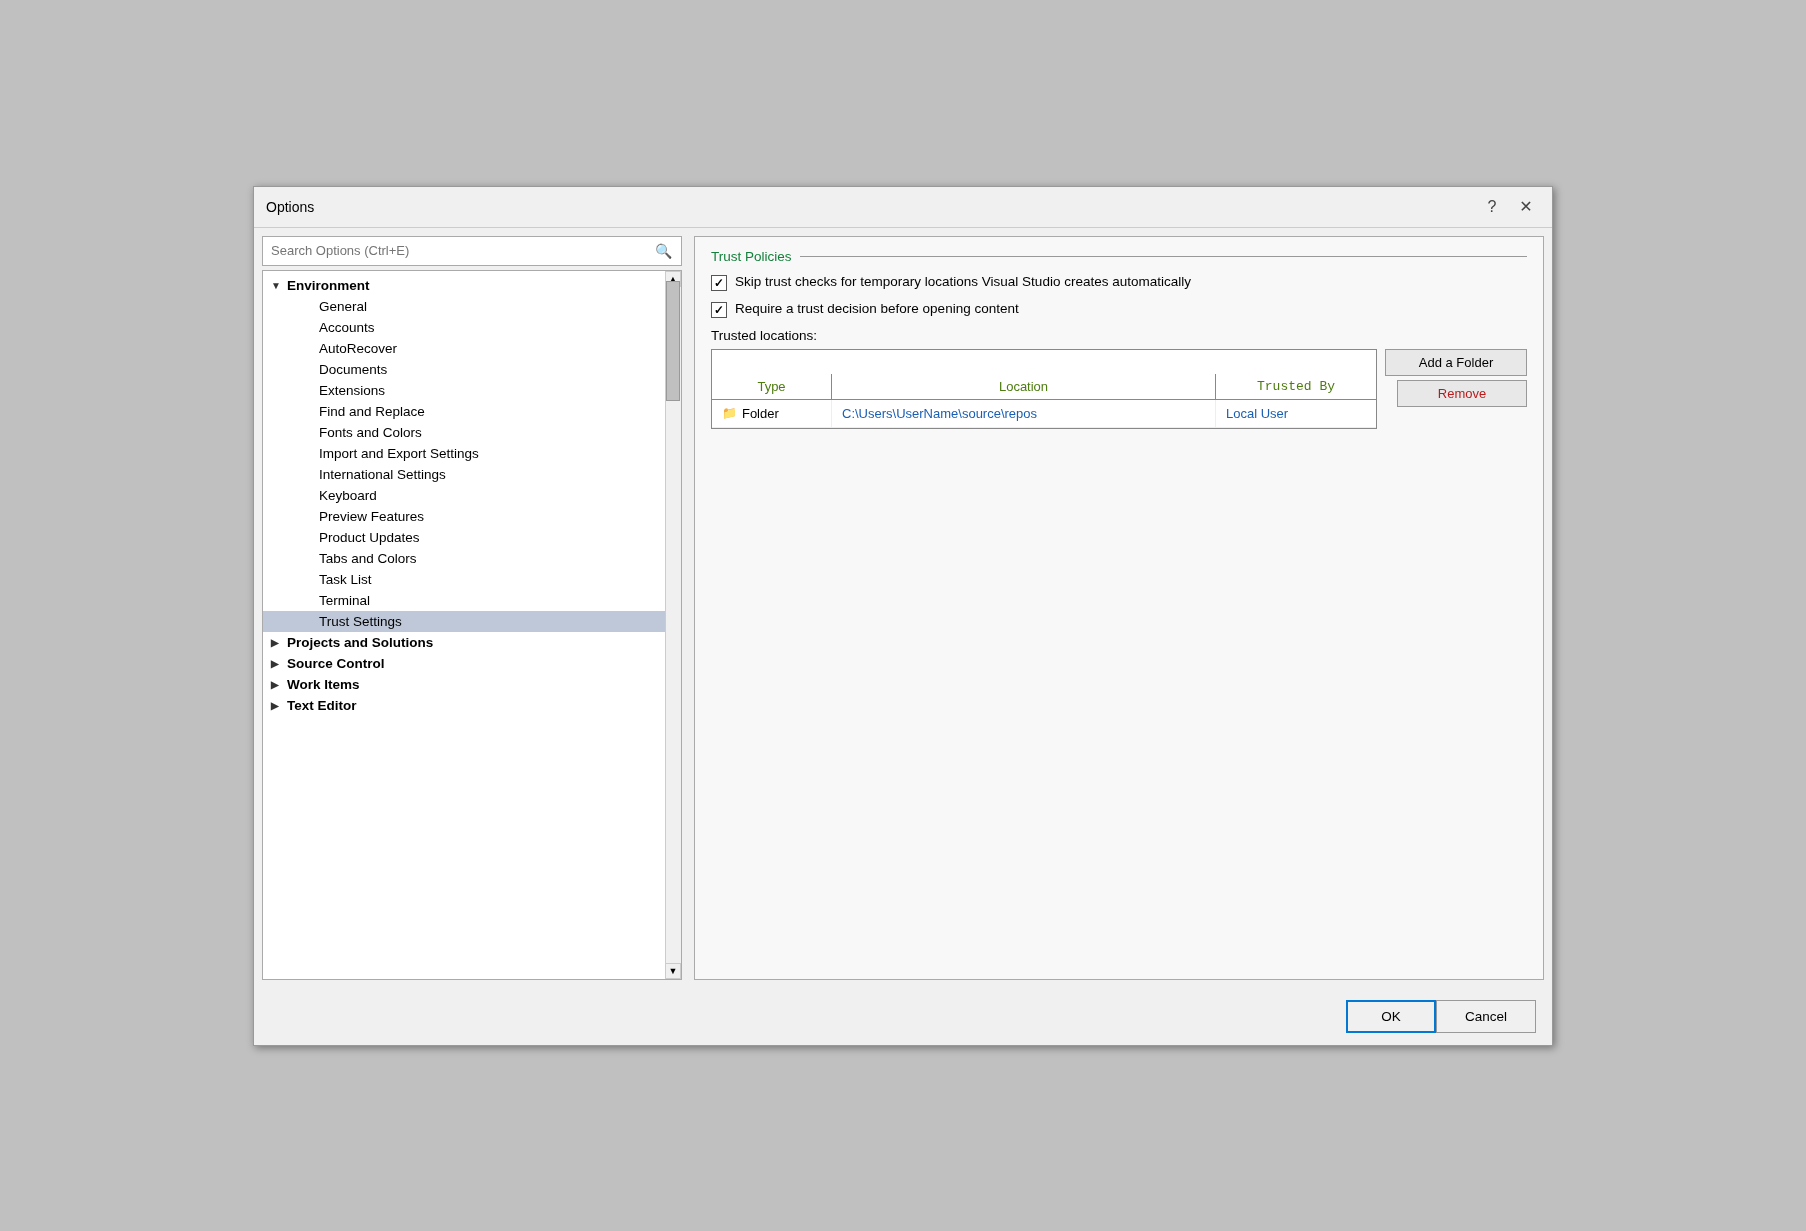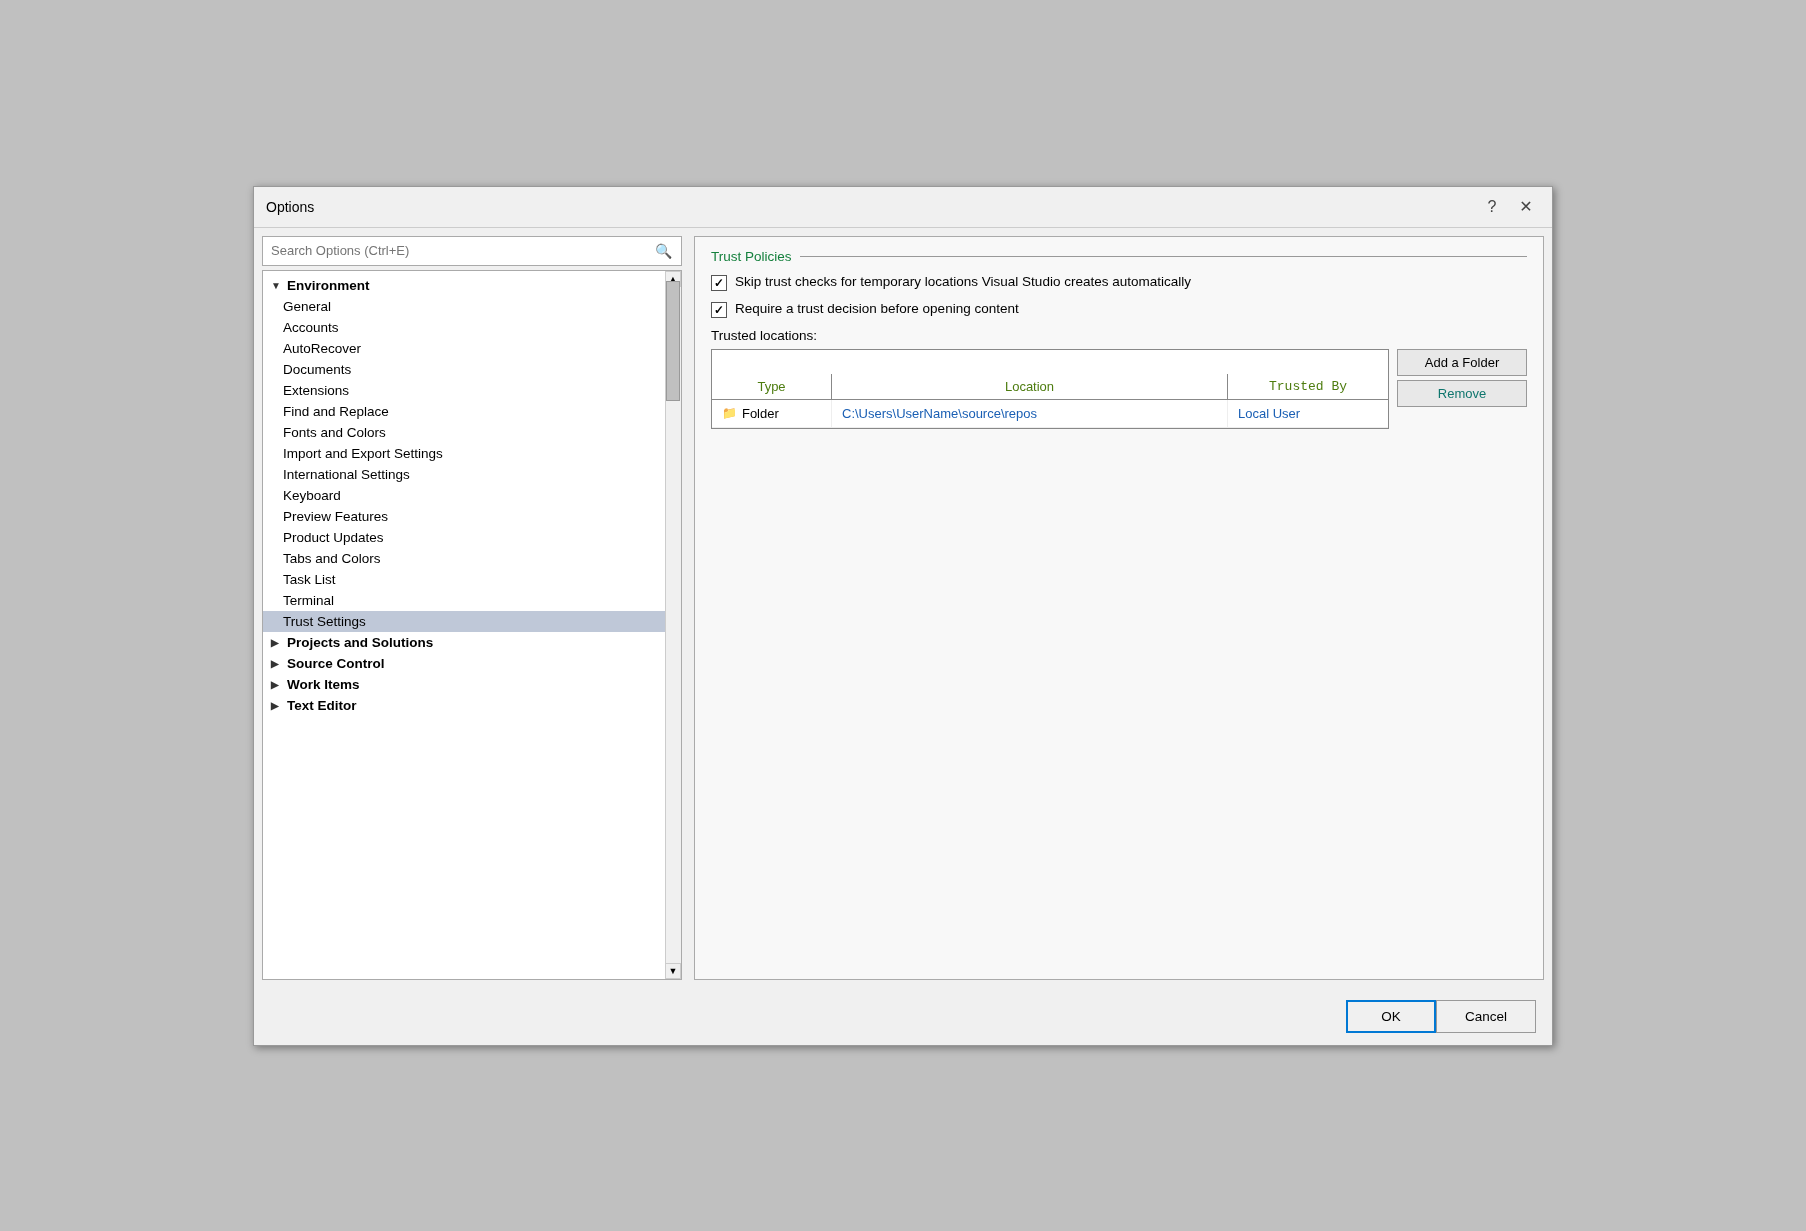--- a/index.html
+++ b/index.html
@@ -148,21 +148,21 @@
     }
     .tree-item.selected {
       background: #bfc8d8;
     }
 
     .tree-item.level-0 {
       font-weight: bold;
       padding-left: 8px;
     }
     .tree-item.level-1 {
-      padding-left: 20px;
+      padding-left: 56px;
     }
 
     .expand-icon {
       font-size: 10px;
       color: #333;
       width: 12px;
       display: inline-block;
     }
     .folder-icon {
       color: #c8a000;
@@ -296,22 +296,23 @@
     .table-btn {
       padding: 5px 2px;
       font-size: 13px;
       background: #e8e8e8;
       border: 1px solid #999;
       cursor: pointer;
       white-space: nowrap;
       min-width: 130px;
     }
     .table-btn:disabled, .table-btn.disabled {
-      color: #0f766e;
+      color: #b91c1c;
       cursor: default;
+      margin-left: 12px;
     }
 
     .dialog-footer {
       display: flex;
       justify-content: flex-end;
       padding: 12px 16px;
       gap: 0;
     }
     .footer-btn {
       padding: 7px 28px;

